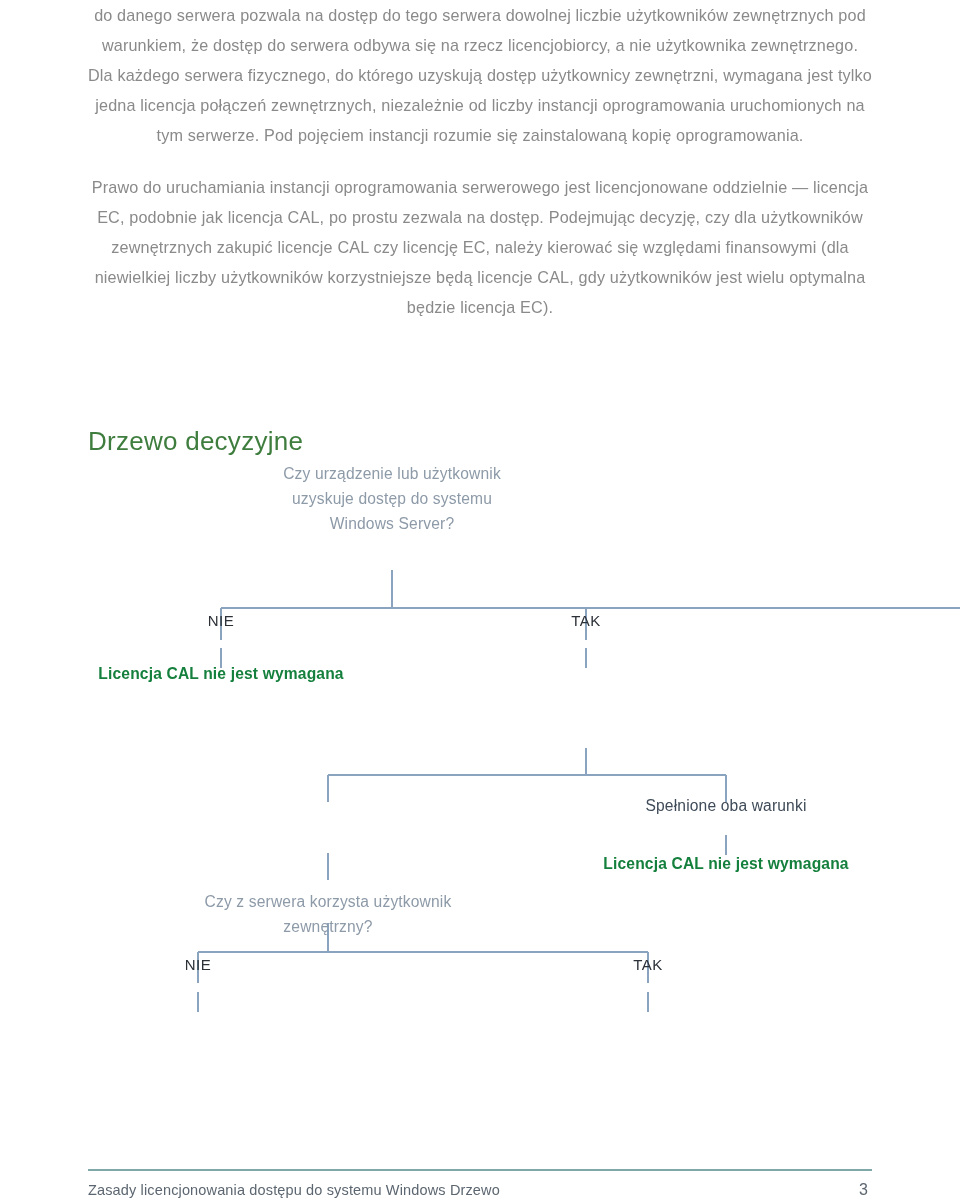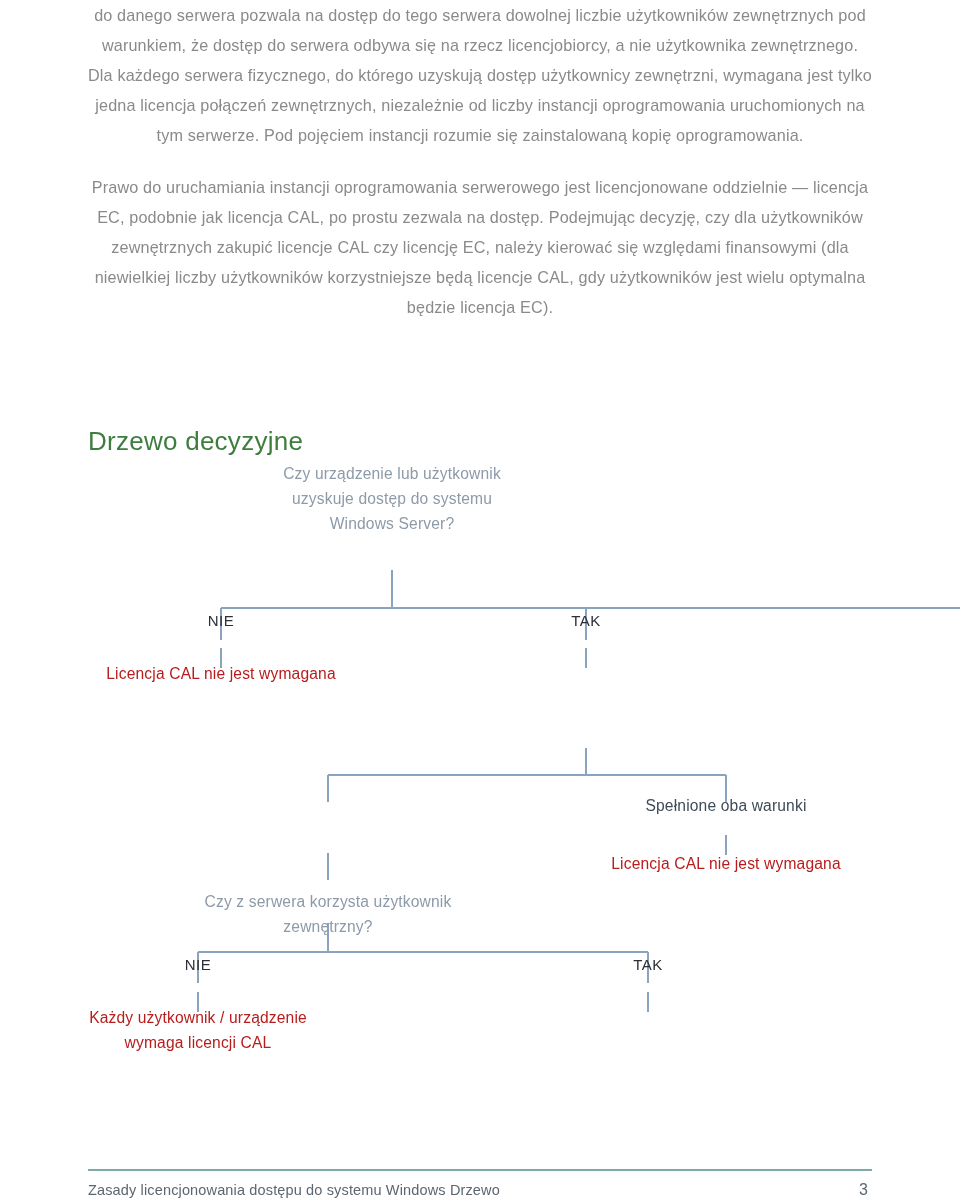--- a/index.html
+++ b/index.html
@@ -66,21 +66,21 @@
   .node {
     position: absolute;
     text-align: center;
     font-size: 15.6px;
     line-height: 25px;
     color: #8d9aa8;
     letter-spacing: .01em;
     white-space: pre-line;
   }
   .node.q { color: #8d9aa8; }
-  .node.leaf { color: #b91c1c; }
+  .node.leaf { color: #15803d; font-weight: bold; }
   .node.branch {
     color: #3f4b58;
     font-size: 15.6px;
   }
   .node.yesno {
     color: #2c3138;
     font-size: 15px;
     letter-spacing: .03em;
   }
 
@@ -176,22 +176,20 @@
   <div class="node branch" style="left:586px; top:338px; width:280px;">Spełnione oba warunki</div>
 
   <div class="node leaf" style="left:566px; top:396px; width:320px;">Licencja CAL nie jest wymagana</div>
 
   <div class="node q" style="left:168px; top:434px; width:320px;">Czy z serwera korzysta użytkownik
 zewnętrzny?</div>
 
   <div class="node yesno" style="left:158px; top:497px; width:80px;">NIE</div>
   <div class="node yesno" style="left:608px; top:497px; width:80px;">TAK</div>
 
-  <div class="node leaf" style="left:48px; top:550px; width:300px;">Każdy użytkownik / urządzenie
-wymaga licencji CAL</div>
 
 </div>
 
 <div class="footer-rule"></div>
 <div class="footer">
   <span class="footer-title">Zasady licencjonowania dostępu do systemu Windows Drzewo</span>
   <span class="footer-page">3</span>
 </div>
 
 </body></html>

